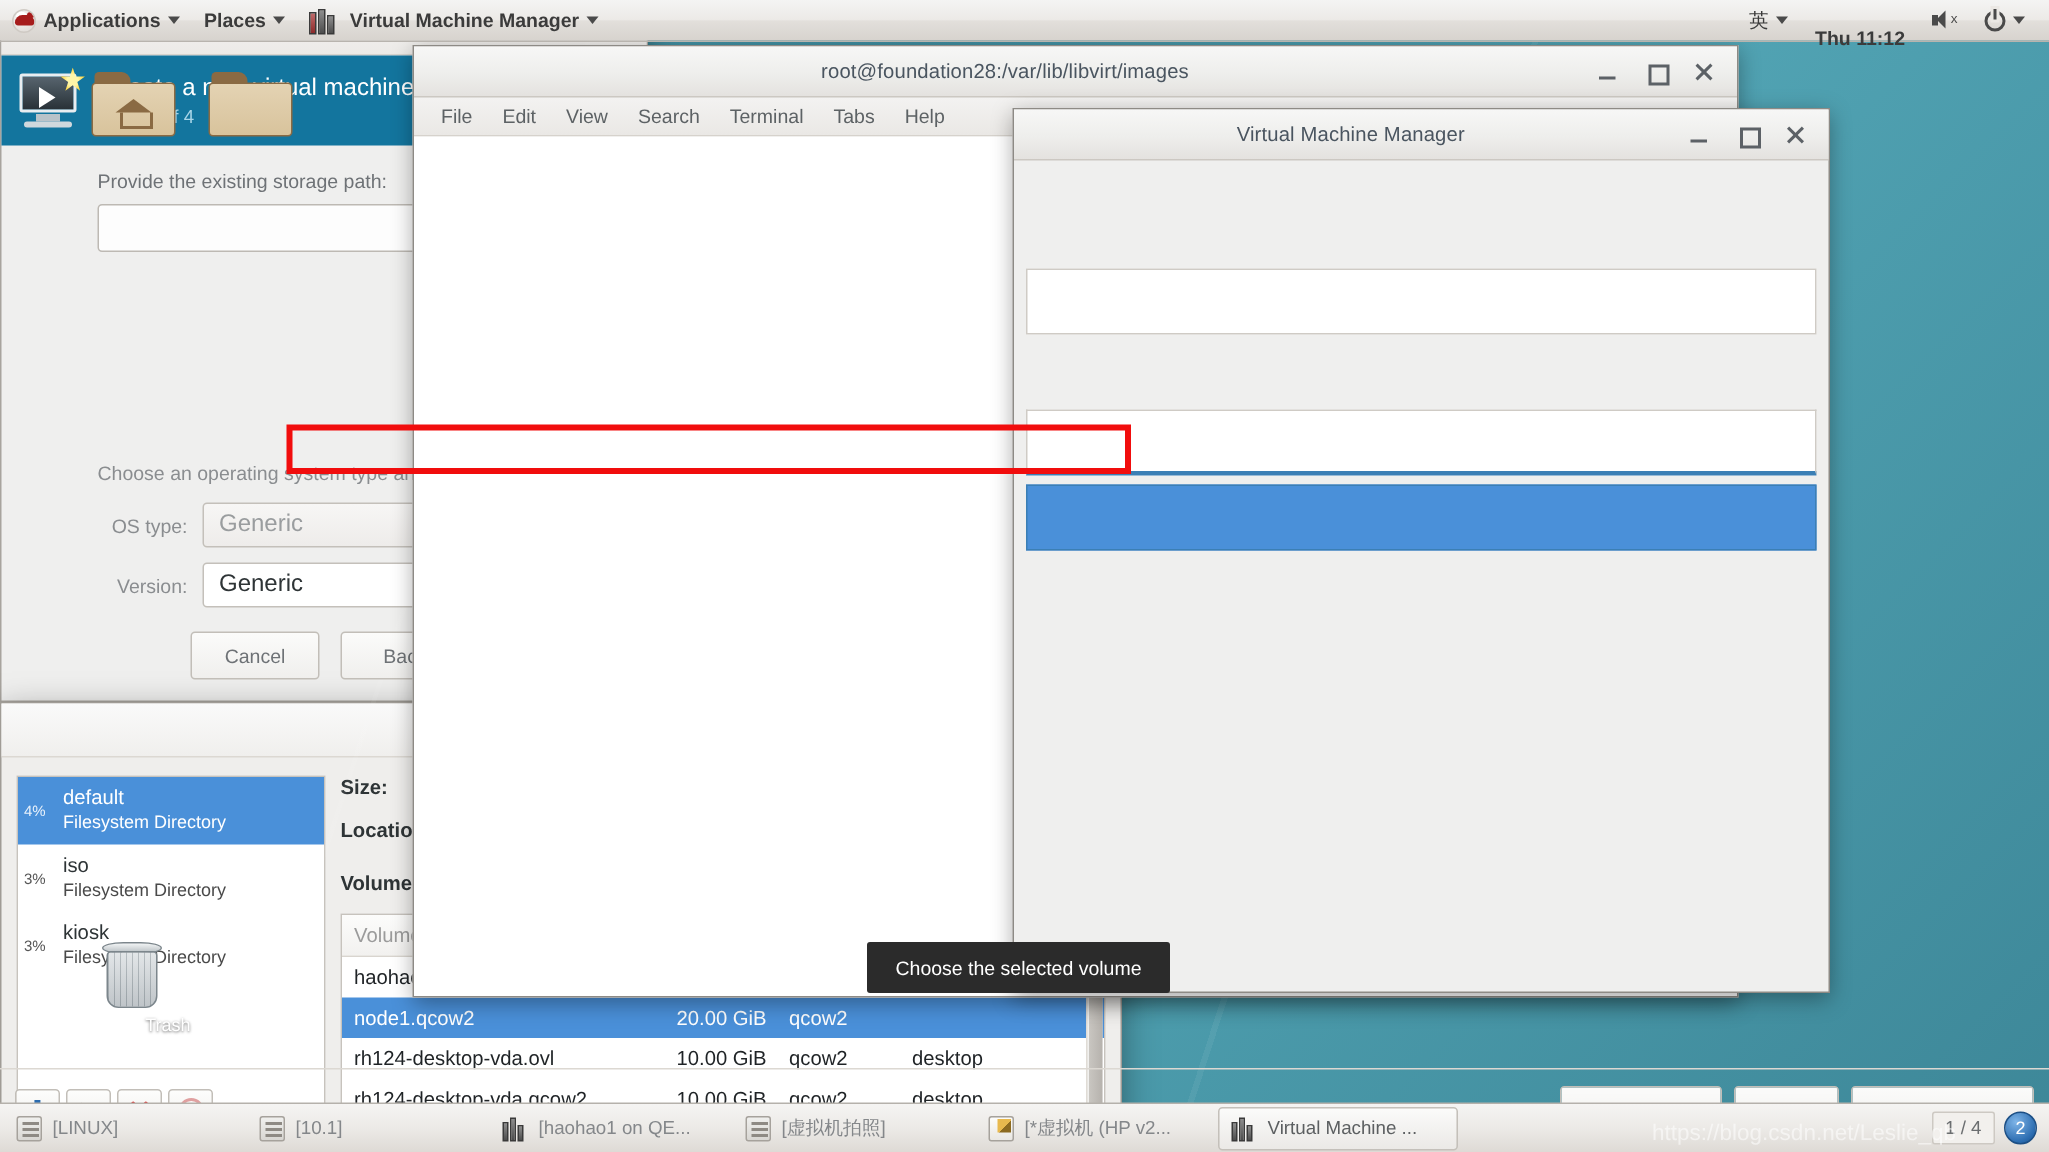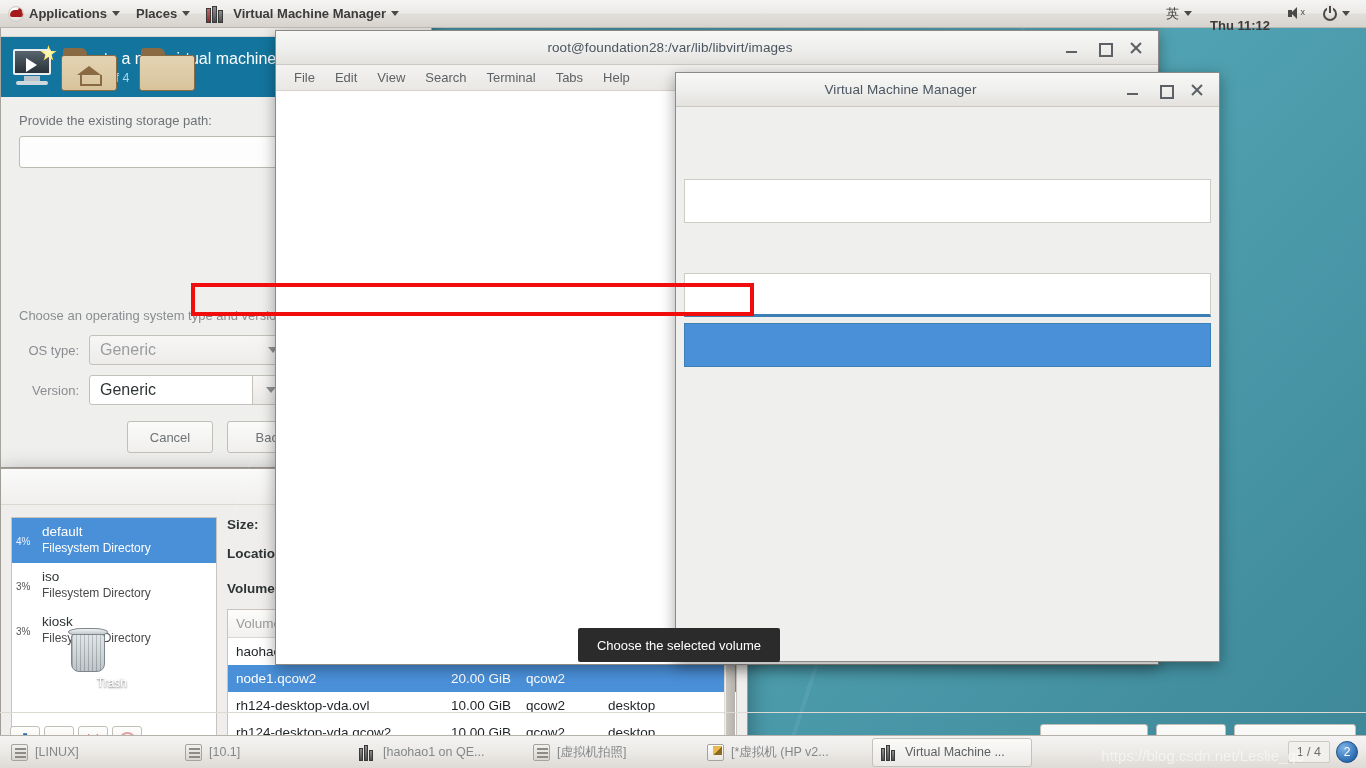--- a/index.html
+++ b/index.html
@@ -241,21 +241,21 @@
     border-top: 7px solid transparent; border-bottom: 7px solid transparent;
     border-left: 11px solid #ffffff;
   }
   .pc-icon .star {
     position: absolute; right: 0; top: -2px; width: 17px; height: 17px;
     background: radial-gradient(circle, #fff6a8 0 30%, #ffd94a 60%, #f0b400 100%);
     clip-path: polygon(50% 0%, 61% 35%, 98% 35%, 68% 57%, 79% 91%, 50% 70%, 21% 91%, 32% 57%, 2% 35%, 39% 35%);
   }
   .banner-head { font-size: 16px; line-height: 1.25; }
   .banner-sub { font-size: 12.5px; color: #a8d5e8; margin-top: 2px; }
-  .newvm-body { padding: 16px 18px 0 18px; position: relative; height: calc(100% - 96px); }
+  .newvm-body { padding: 16px 18px 0 18px; position: relative; height: calc(100% - 96px); margin-left: 46px; }
   .field-label { font-size: 13px; color: #6e7276; margin-bottom: 8px; }
   .path-row { display: flex; gap: 8px; align-items: center; }
   .text-input {
     flex: 1; height: 32px; background: #fdfdfd;
     border: 1px solid #bdb9b3; border-radius: 3px;
   }
   .btn {
     height: 32px; padding: 0 14px; font-size: 13px; color: #6e7276;
     background: linear-gradient(to bottom,#fbfbfa,#f0efed);
     border: 1px solid #c2beb8; border-radius: 3px; cursor: pointer;
@@ -799,21 +799,21 @@
   </div>
 </div>
 
 <div class="annot-rect"></div>
 
 <div class="tooltip">
   <span>Choose the selected volume</span>
 </div>
 
 <div class="taskbar">
-  <div id="task-items" style="display:flex; gap:14px; flex:1; min-width:0;">
+  <div id="task-items" style="display:flex; gap:2px; flex:1; min-width:0;">
       <div class="task-btn inactive">
         <span class="tk-ico ico-doc"></span>
         <span class="lbl">[LINUX]</span>
       </div>
       <div class="task-btn inactive">
         <span class="tk-ico ico-doc"></span>
         <span class="lbl">[10.1]</span>
       </div>
       <div class="task-btn inactive">
         <span class="tk-ico ico-vmm">

